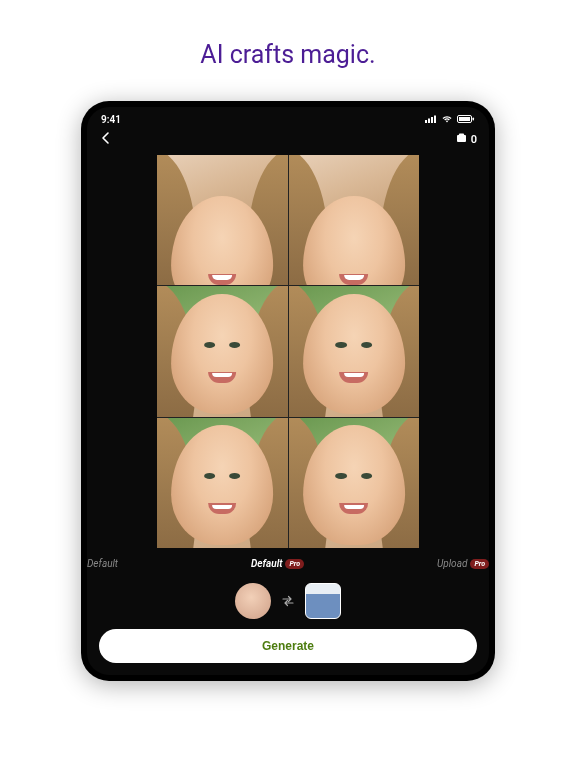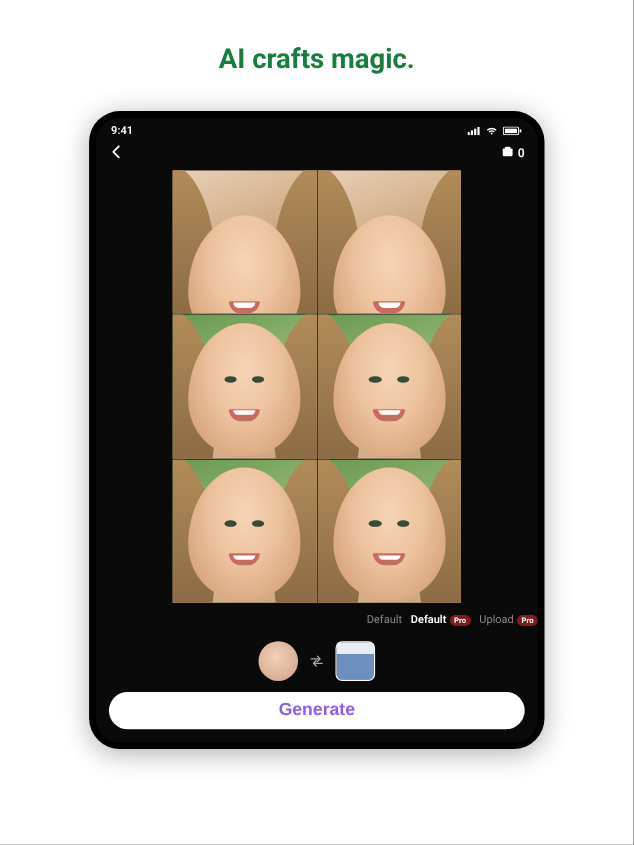--- a/index.html
+++ b/index.html
@@ -18,22 +18,22 @@
     margin-top: 38px;
     margin-bottom: 32px;
   }
   .headline-bold {
     font-size: 25px;
     font-weight: 700;
     color: #000;
   }
   .headline-sub {
     font-size: 25px;
-    font-weight: 700;
-    color: #15803d;
+    font-weight: 400;
+    color: #4c1d95;
     margin-top: 2px;
   }
   .device {
     width: 414px;
     height: 580px;
     background: #000;
     border-radius: 28px;
     padding: 6px;
     box-shadow: 0 4px 24px rgba(0,0,0,0.3);
     position: relative;
@@ -113,24 +113,25 @@
   }
   .hair-l { left: -12%; border-radius: 0 80% 20% 0 / 0 60% 40% 0; }
   .hair-r { right: -12%; border-radius: 80% 0 0 20% / 60% 0 0 40%; }
   .eye { position:absolute; width:11%; height:5%; background:#3a4a38; border-radius:50%; top:40%; }
   .eye.l { left:32%; } .eye.r { right:32%; }
   .mouth { position:absolute; width:28%; height:9%; left:36%; top:65%; background:#c76b62; border-radius: 0 0 60px 60px; }
   .teeth { position:absolute; width:70%; height:40%; left:15%; top:10%; background:#fff; border-radius: 0 0 20px 20px; }
   .cell.top .face { top: 78%; }
   .tabs {
     display: flex;
-    justify-content: flex-end;
+    justify-content: space-between;
     gap: 8px;
     padding: 10px 0 8px;
     font-size: 10px;
+    font-style: italic;
   }
   .tab { color: #888; cursor: pointer; display: flex; align-items: center; gap: 3px; }
   .tab.active { color: #fff; font-weight: 600; }
   .badge {
     background: #7f1d1d;
     color: #fff;
     font-size: 7px;
     font-weight: 700;
     padding: 1px 4px;
     border-radius: 6px;
@@ -145,25 +146,25 @@
   .thumb {
     width: 36px; height: 36px; border-radius: 50%;
     background: radial-gradient(circle at 45% 40%, #f2d0b8, #cfa088);
     position: relative; overflow: hidden;
   }
   .thumb.sq { border-radius: 6px; background: linear-gradient(180deg,#e8eef4 30%,#6d8fbf 30%,#6d8fbf 100%); border:1.5px solid #fff; }
   .swap-icon { color:#aaa; }
   .generate {
     margin: 0 12px 12px;
     background: #fff;
-    color: #8b5cf6;
+    color: #4d7c0f;
     border: none;
     border-radius: 22px;
     height: 36px;
-    font-size: 16px;
+    font-size: 12px;
     font-weight: 600;
     cursor: pointer;
   }
 </style>
 </head>
 <body>
 
 <div class="headline">
   <div class="headline-sub">AI crafts magic.</div>
 </div>

